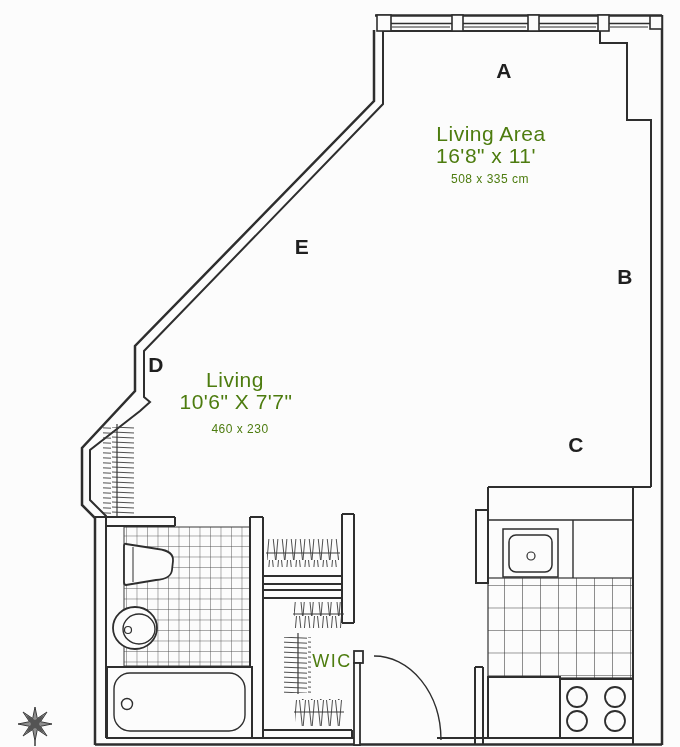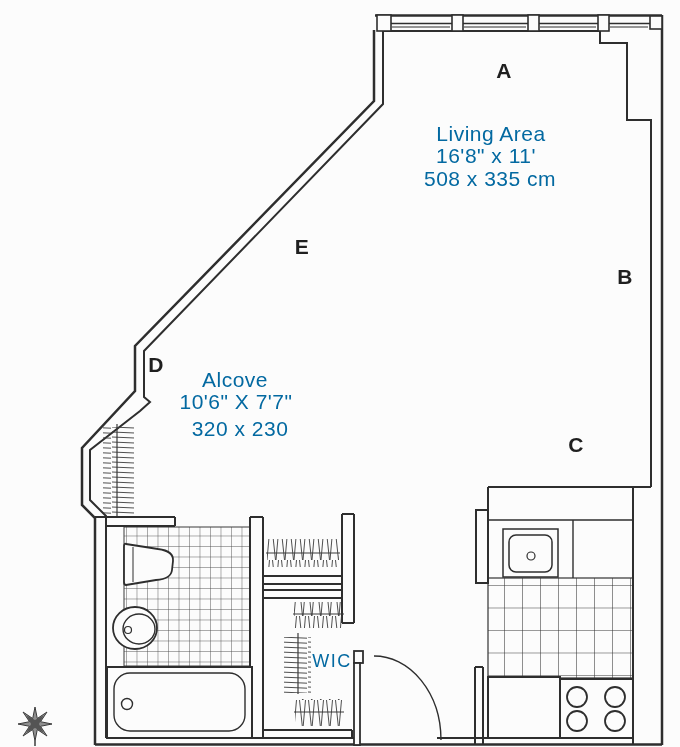--- a/index.html
+++ b/index.html
@@ -1,23 +1,23 @@
 <!DOCTYPE html>
 <html><head>
 <meta charset="utf-8">
 <style>
   html,body{margin:0;padding:0;background:#fff;}
   #plan{position:relative;width:680px;height:747px;background:#fcfcfc;overflow:hidden;
         font-family:"Liberation Sans", sans-serif;color:#333;}
   #plan svg{position:absolute;left:0;top:0;}
   .txt{position:absolute;transform:translate(-50%,-50%);white-space:nowrap;
-       color:#0369a1;letter-spacing:.5px;}
+       color:#4d7c0f;letter-spacing:.5px;}
   .marker{font-weight:bold;font-size:21px;color:#1f1f1f;}
   .t21{font-size:21px;}
-  .t15{font-size:21px;}
+  .t15{font-size:12px;}
   .t17{font-size:18px;letter-spacing:1.5px;}
 </style>
 </head>
 <body>
 
 <div id="plan">
 
 <svg width="680" height="747" viewBox="0 0 680 747">
   <defs>
     <pattern id="bathTiles" width="10.5" height="10.5" patternUnits="userSpaceOnUse">
@@ -164,18 +164,18 @@
   <div class="txt marker" style="left:504px;top:71px">A</div>
   <div class="txt marker" style="left:625px;top:277px">B</div>
   <div class="txt marker" style="left:576px;top:445px">C</div>
   <div class="txt marker" style="left:156px;top:365px">D</div>
   <div class="txt marker" style="left:302px;top:247px">E</div>
 
   <div class="txt t21" style="left:491px;top:134px">Living Area</div>
   <div class="txt t21" style="left:486px;top:156px">16'8" x 11'</div>
   <div class="txt t15" style="left:490px;top:179px">508 x 335 cm</div>
 
-  <div class="txt t21" style="left:235px;top:380px">Alcove</div>
+  <div class="txt t21" style="left:235px;top:380px">Living</div>
   <div class="txt t21" style="left:236px;top:402px">10'6" X 7'7"</div>
-  <div class="txt t15" style="left:240px;top:429px">320 x 230</div>
+  <div class="txt t15" style="left:240px;top:429px">460 x 230</div>
 
   <div class="txt t17" style="left:332px;top:661px">WIC</div>
 </div>
 
 </body></html>

